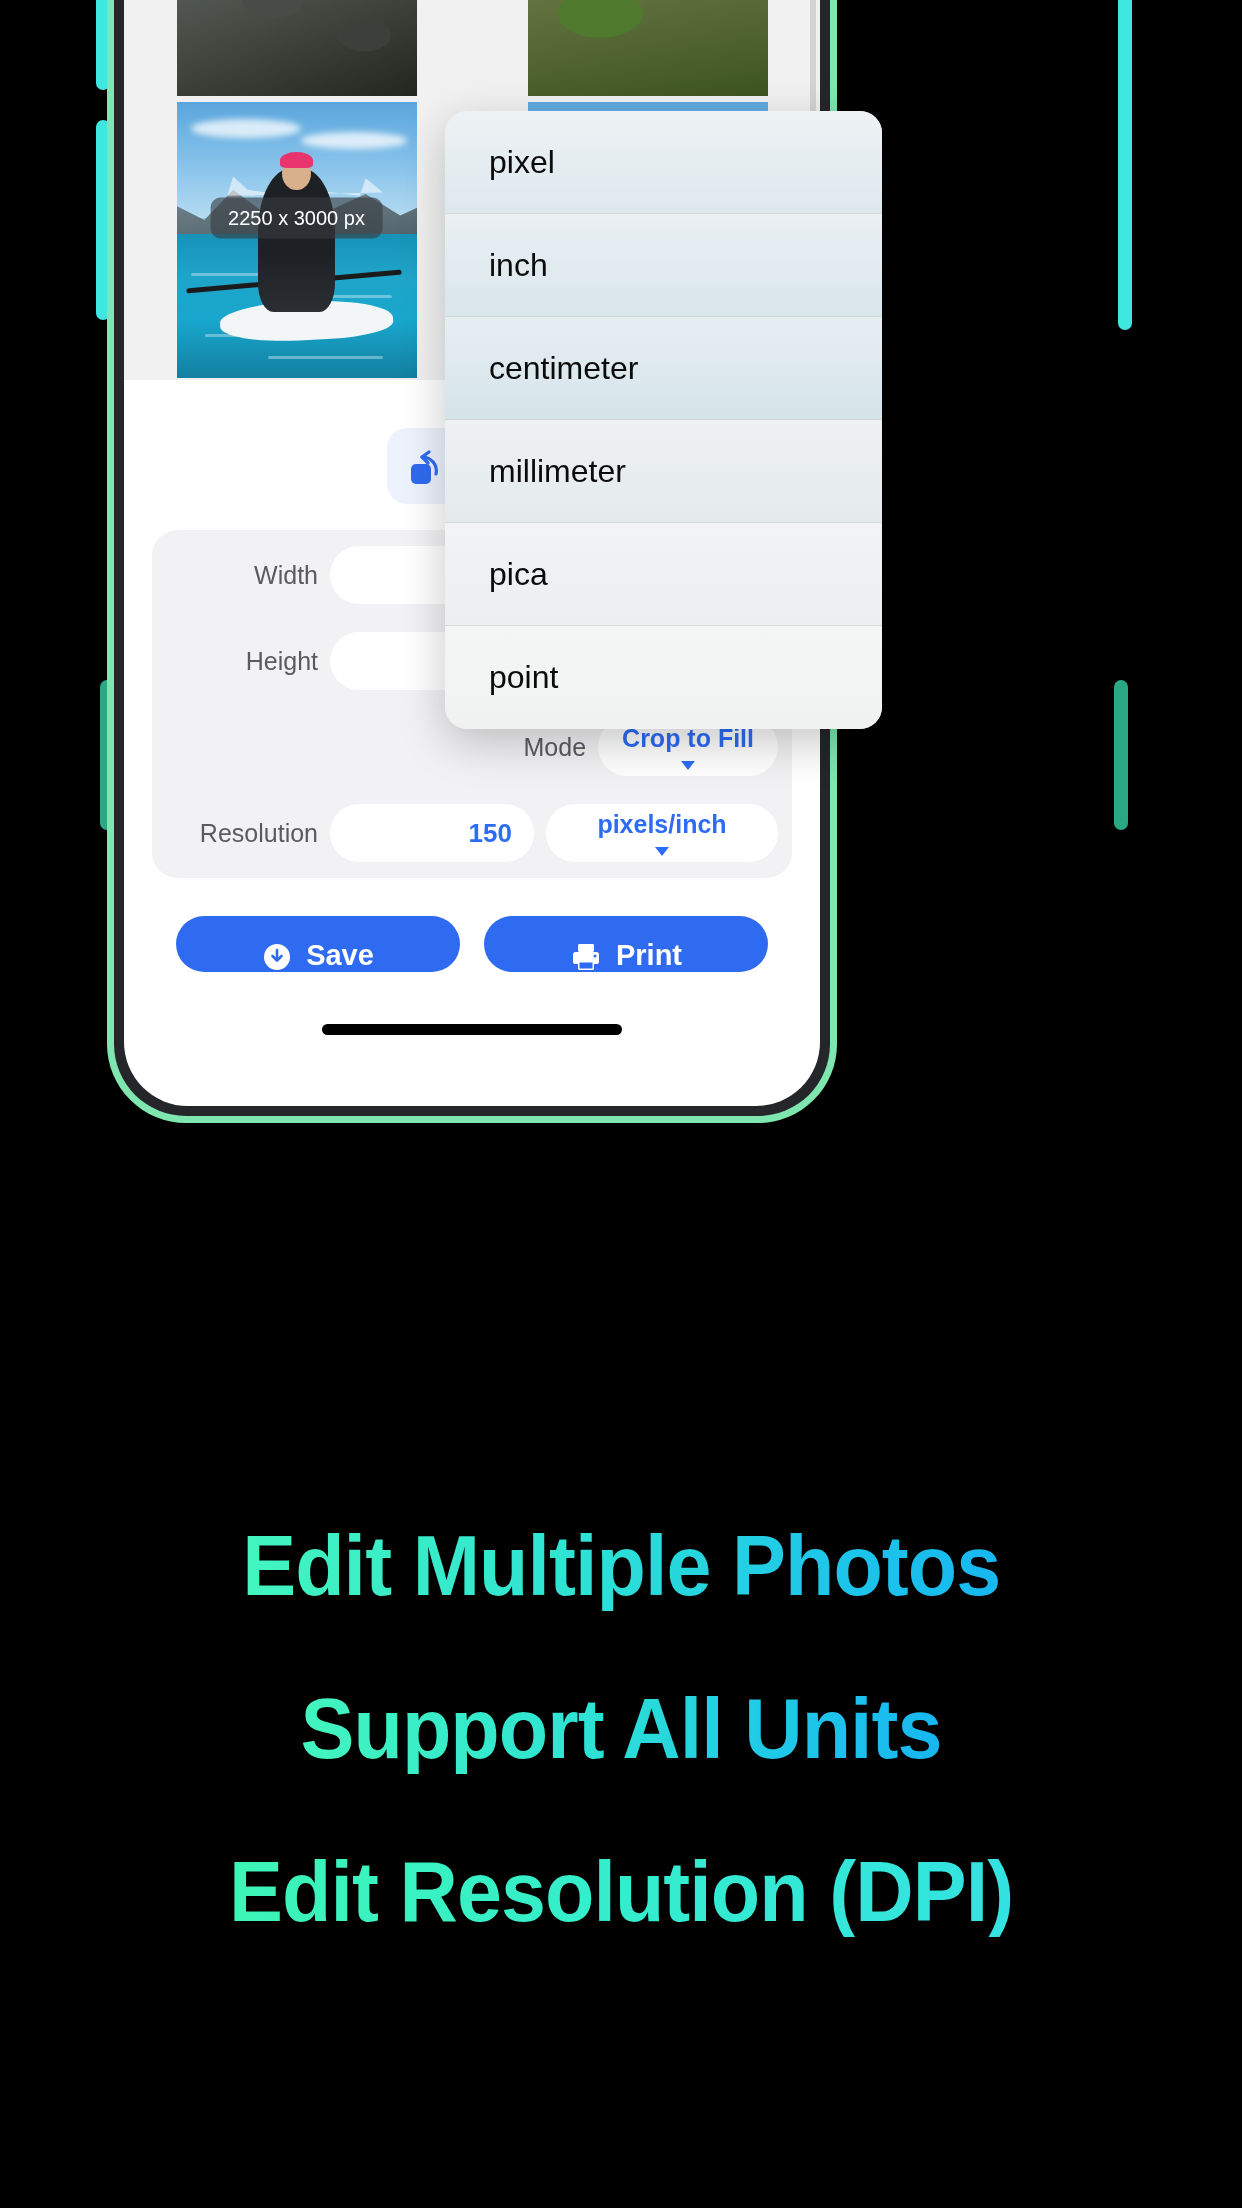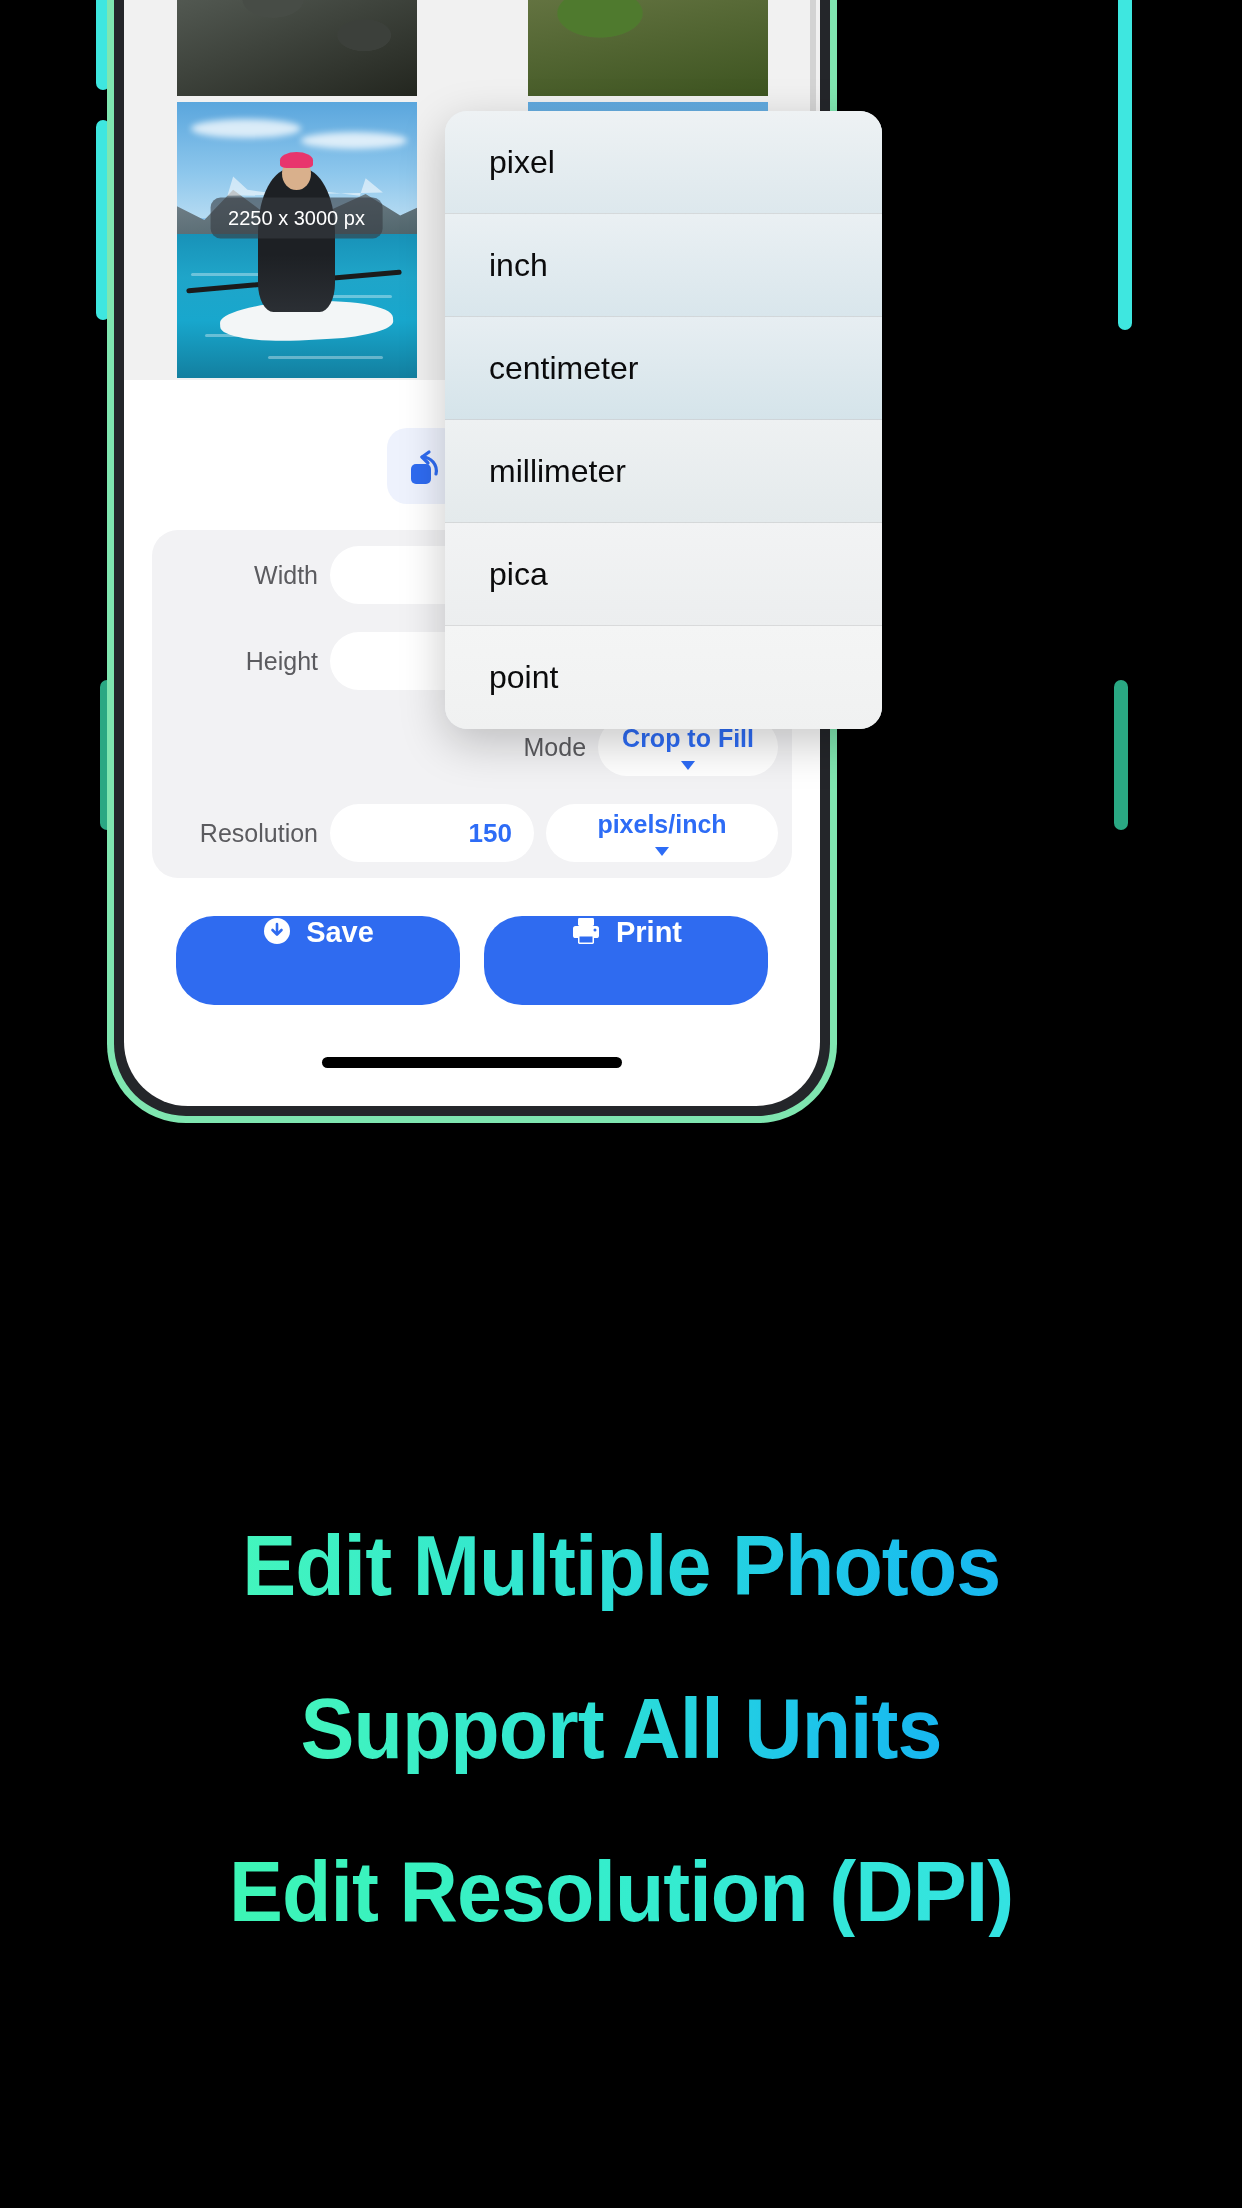--- a/index.html
+++ b/index.html
@@ -138,23 +138,23 @@
   }
   .unit.widest { width:232px; }
   .caret { width:0; height:0; border-left:7px solid transparent; border-right:7px solid transparent;
            border-top:9px solid #2d6cf6; }
   .row.mode { justify-content:flex-end; }
   .row.mode .unit { width:auto; padding:0 24px; }
 
   
   .actions { display:flex; gap:24px; padding:38px 52px 0 52px; }
   .btn {
-    flex:1; height:89px; border-radius:38px; background:#2f6bf0;
+    flex:1; height:56px; border-radius:38px; background:#2f6bf0;
     color:#fff; font-size:29px; font-weight:bold;
-    display:flex; align-items:flex-start; justify-content:center; gap:14px;
+    display:flex; align-items:flex-end; justify-content:center; gap:14px;
   }
   .home-bar {
     width:300px; height:11px; background:#000; border-radius:6px;
     margin:52px auto 0 auto;
   }
 
   
   .dropdown {
     position:absolute; left:349px; top:291px; width:437px;
     background:#e9eef1; border-radius:22px; overflow:hidden;

